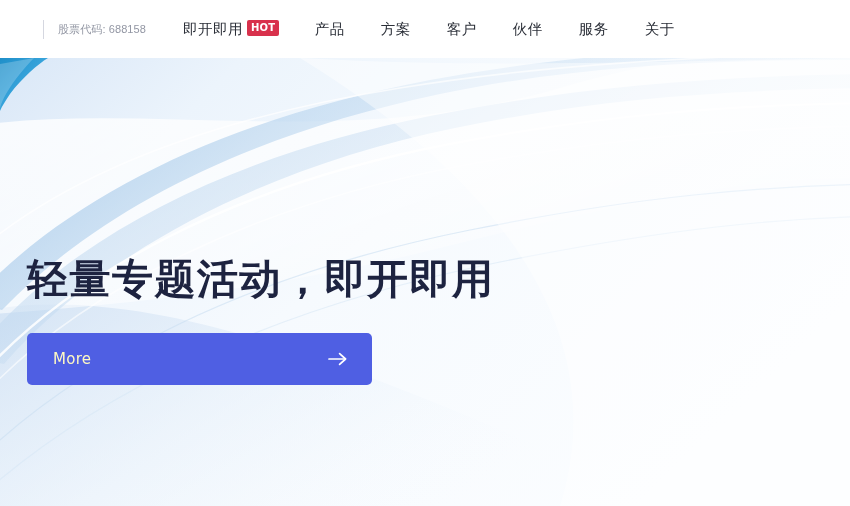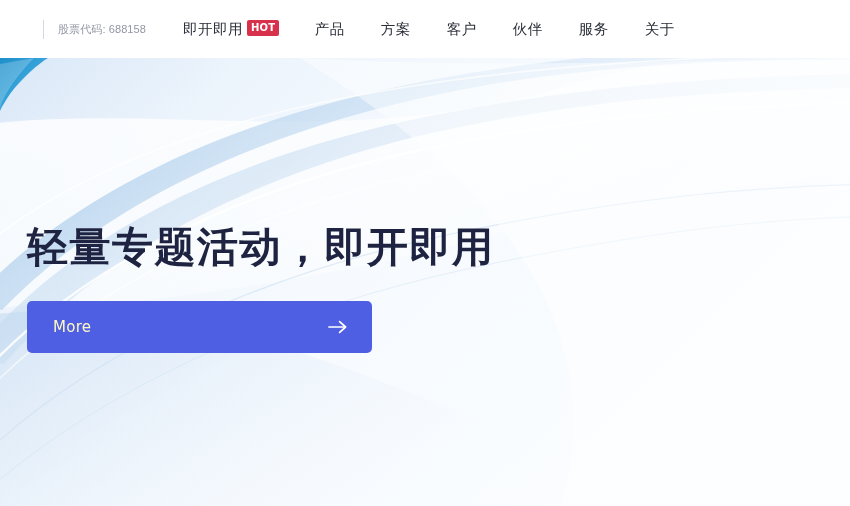--- a/index.html
+++ b/index.html
@@ -137,21 +137,21 @@
     top: 0; left: 0;
     width: 850px;
     height: 448px;
     pointer-events: none;
   }
 
   
   #hero-content {
     position: absolute;
     left: 27px;
-    top: 166px;
+    top: 198px;
     z-index: 20;
     width: 640px;
   }
 
   #headline {
     font-size: 41px;
     font-weight: 700;
     color: #1d2340;
     letter-spacing: 1.5px;
     line-height: 1.15;

